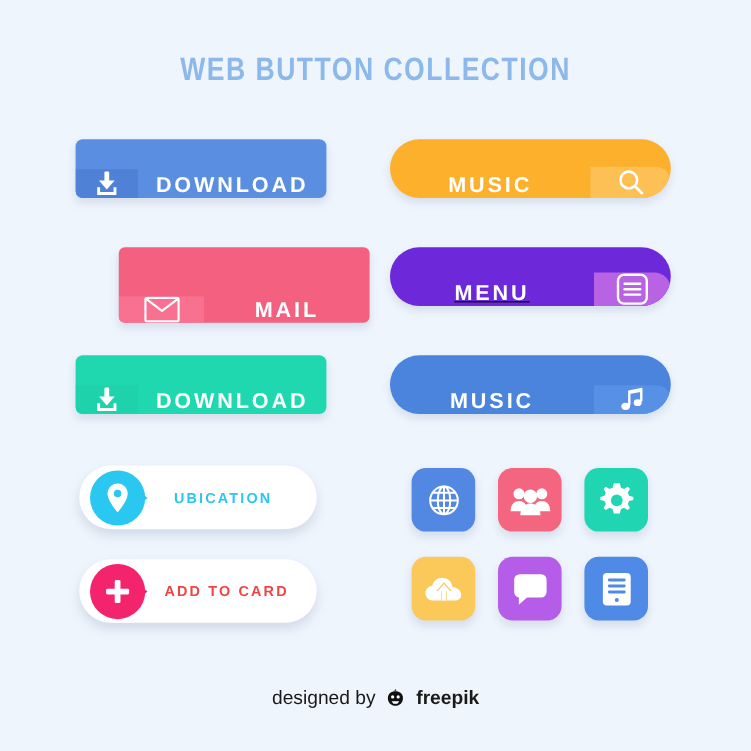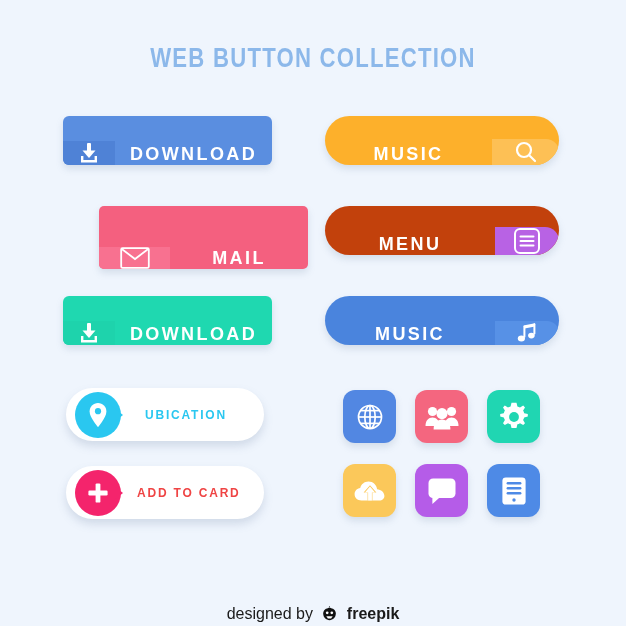--- a/index.html
+++ b/index.html
@@ -49,21 +49,21 @@
   
   #btn-download-blue{left:63px;top:116px;width:209px;height:49px;border-radius:6px;background:#5a8ee0;}
   #btn-download-blue .panel{width:52px;background:#4f82d6;}
 
   #btn-search{left:325px;top:116px;width:234px;height:49px;border-radius:25px;background:#fdb02b;}
   #btn-search .panel{width:67px;background:#fdc055;border-radius:0 25px 25px 0;}
 
   #btn-mail{left:63px;top:206px;width:209px;height:63px;border-radius:5px;background:#f4607f;margin-left:36px;}
   #btn-mail .panel{width:71px;background:#f87190;}
 
-  #btn-menu{left:325px;top:206px;width:234px;height:49px;border-radius:25px;background:#c2410c;}
+  #btn-menu{left:325px;top:206px;width:234px;height:49px;border-radius:25px;background:#6d28d9;text-decoration:underline;}
   #btn-menu .panel{width:64px;background:#b862e4;border-radius:0 25px 25px 0;}
 
   #btn-download-green{left:63px;top:296px;width:209px;height:49px;border-radius:6px;background:#1fd8b0;}
   #btn-download-green .panel{width:52px;background:#1ed3ac;}
 
   #btn-music{left:325px;top:296px;width:234px;height:49px;border-radius:25px;background:#4a84dd;}
   #btn-music .panel{width:64px;background:#5791e6;border-radius:0 25px 25px 0;}
 
   
   .pill{
@@ -112,21 +112,21 @@
   #tile-users  {left:415px;top:390px;background:#f4667f;}
   #tile-gear   {left:487px;top:390px;background:#20d6b2;}
   #tile-cloud  {left:343px;top:464px;background:#fbc council;}
   #tile-cloud  {left:343px;top:464px;background:#fbc košt;}
   #tile-cloud  {left:343px;top:464px;background:#fbc85a;}
   #tile-chat   {left:415px;top:464px;background:#b55ce8;}
   #tile-server {left:487px;top:464px;background:#4e8ae6;}
 
   
   .footer{
-    position:absolute;left:0;top:605px;width:626px;
+    position:absolute;left:0;top:573px;width:626px;
     text-align:center;
     font-size:16px;color:#1a1a1a;
   }
   .footer .by{font-weight:normal;}
   .footer .brand{font-weight:bold;}
   .footer .mark{display:inline-block;vertical-align:-3px;margin:0 4px;}
   svg{display:block;}
 </style>
 </head>
 <body>

